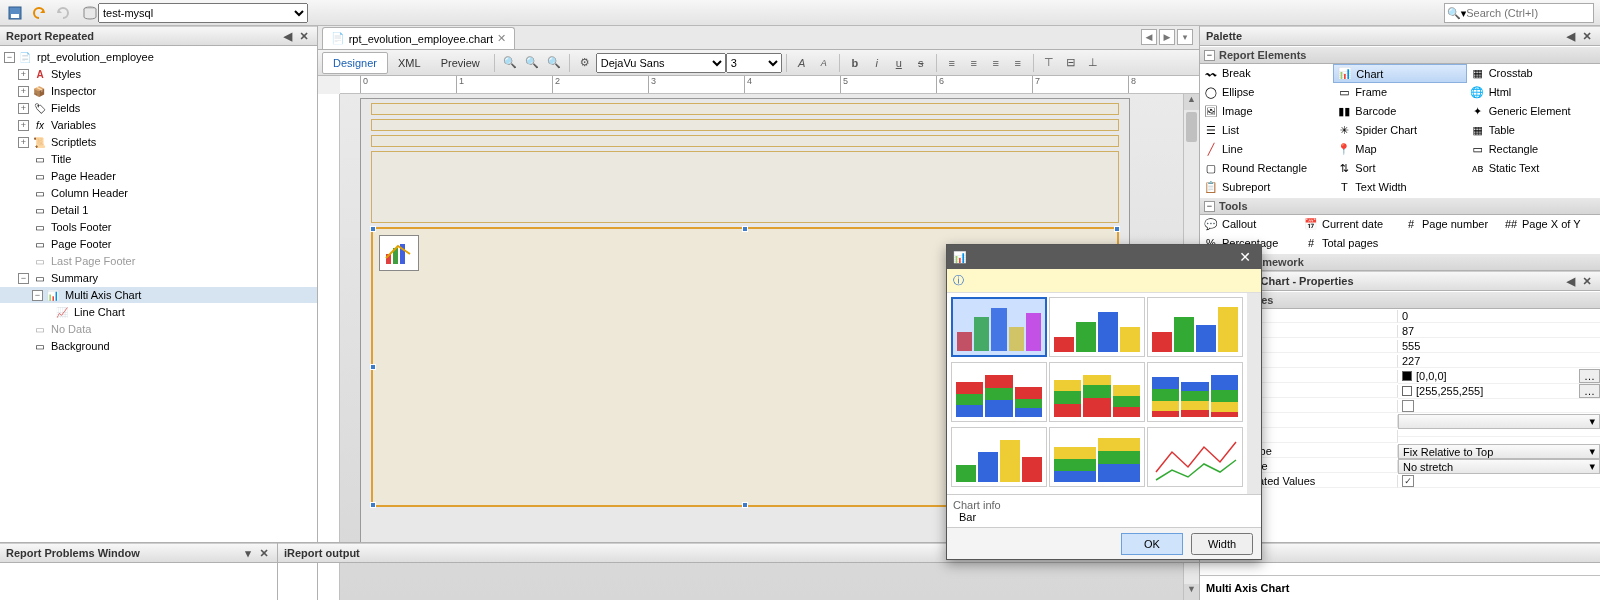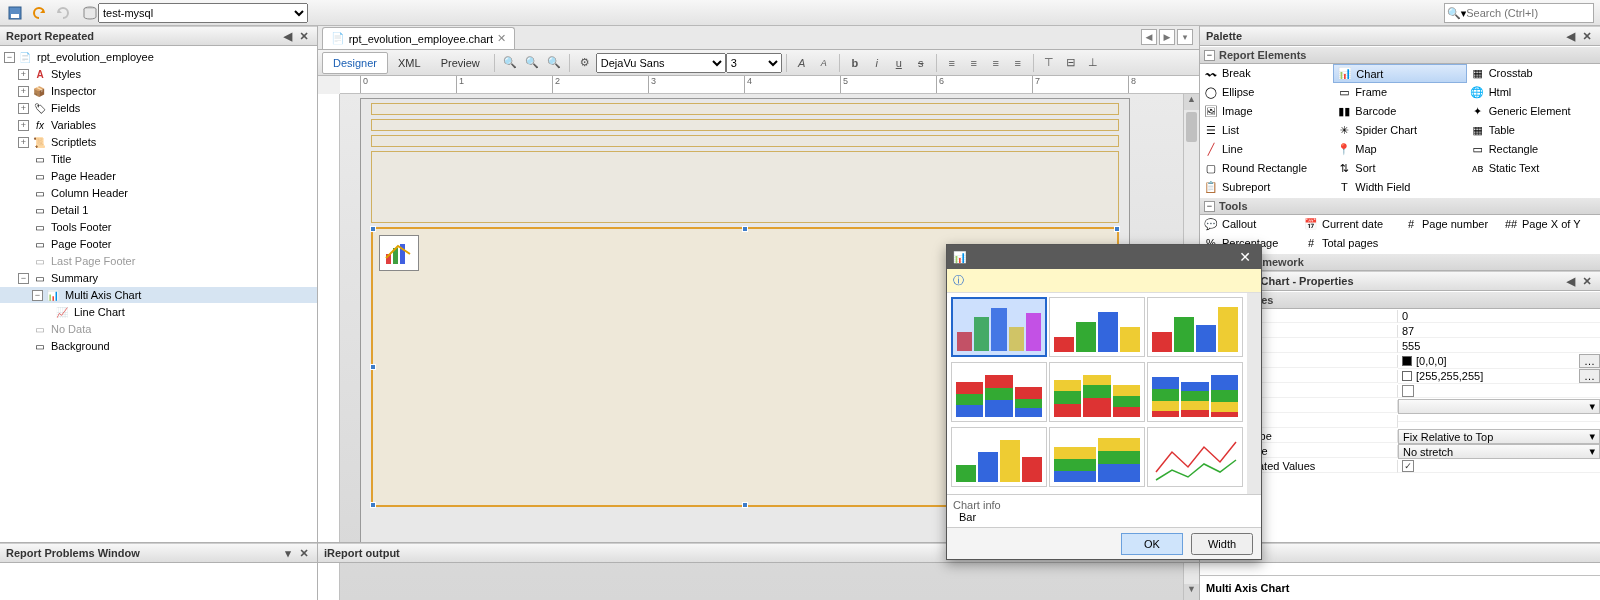--- a/index.html
+++ b/index.html
@@ -77,21 +77,21 @@
 .props-grid { flex:1; background:#fff; overflow:auto;}
 .prop-row { display: flex; height: 15px; align-items:center;}
 .prop-row .pk { width: 198px; padding-left: 6px; background:#fff; border-right:1px solid #e0e0e0; border-bottom:1px solid #f0f0f0;}
 .prop-row .pv { flex:1; padding-left: 4px; border-bottom:1px solid #f0f0f0; display:flex; align-items:center;}
 .prop-row .pv.combo { background:linear-gradient(#fafafa,#e8e8e8); border:1px solid #bbb; justify-content:space-between; padding-right:4px;}
 .swatch { width:10px;height:10px;border:1px solid #666;margin-right:4px;}
 .chk { width:12px;height:12px;border:1px solid #888;background:#fff;display:flex;align-items:center;justify-content:center;font-size:9px;color:#333;}
 .props-footer { border-top:1px solid #c0c0c0; padding:6px; font-weight:bold; background:#fff;}
 .bottom { position:absolute; left:0; right:0; bottom:0; height:58px; display:flex; border-top:1px solid #b0b0b0;}
 .bottom .bp { border-right:1px solid #b0b0b0; display:flex;flex-direction:column;}
-.bottom .bp1 { width:318px;} .bottom .bp2 { flex:1;} .bottom .bp3 { width:400px; border-right:none;}
+.bottom .bp1 { width:278px;} .bottom .bp2 { flex:1;} .bottom .bp3 { width:400px; border-right:none;}
 .bcols { display:flex; padding:2px 6px; color:#555;}
 svg { display:block; }
 </style>
 </head>
 <body>
 
 <div class="toolbar-top">
   <div class="tbtn">
       <svg width="14" height="14">
         <rect x="1" y="1" width="12" height="12" fill="#5a8cc4" stroke="#2e5a8a"></rect>
@@ -479,21 +479,21 @@
       <div class="pal-item">
           <span class="pi">ᴀʙ</span>
           <span>Static Text</span>
         </div>
       <div class="pal-item">
           <span class="pi">📋</span>
           <span>Subreport</span>
         </div>
       <div class="pal-item">
           <span class="pi">T</span>
-          <span>Width Field</span>
+          <span>Text Width</span>
         </div>
       <div></div>
     </div>
     <div class="section-header">
         <span class="tw">−</span>
         <span>Tools</span>
       </div>
     <div class="tools-row">
       <div class="pal-item">
           <span class="pi">💬</span>
@@ -545,20 +545,24 @@
             <div class="pk">Left</div>
             <div class="pv">0</div>
           </div>
         <div class="prop-row">
             <div class="pk">Top</div>
             <div class="pv">87</div>
           </div>
         <div class="prop-row">
             <div class="pk">Width</div>
             <div class="pv">555</div>
+          </div>
+        <div class="prop-row">
+            <div class="pk">Height</div>
+            <div class="pv">227</div>
           </div>
         <div class="prop-row">
             <div class="pk">Forecolor</div>
             <div class="pv">
               <span class="swatch" style="background:#000"></span>
               <span>[0,0,0]</span>
               <span style="margin-left:auto;border:1px solid #aaa;padding:0 4px;background:#eee">…</span>
             </div>
           </div>
         <div class="prop-row">

